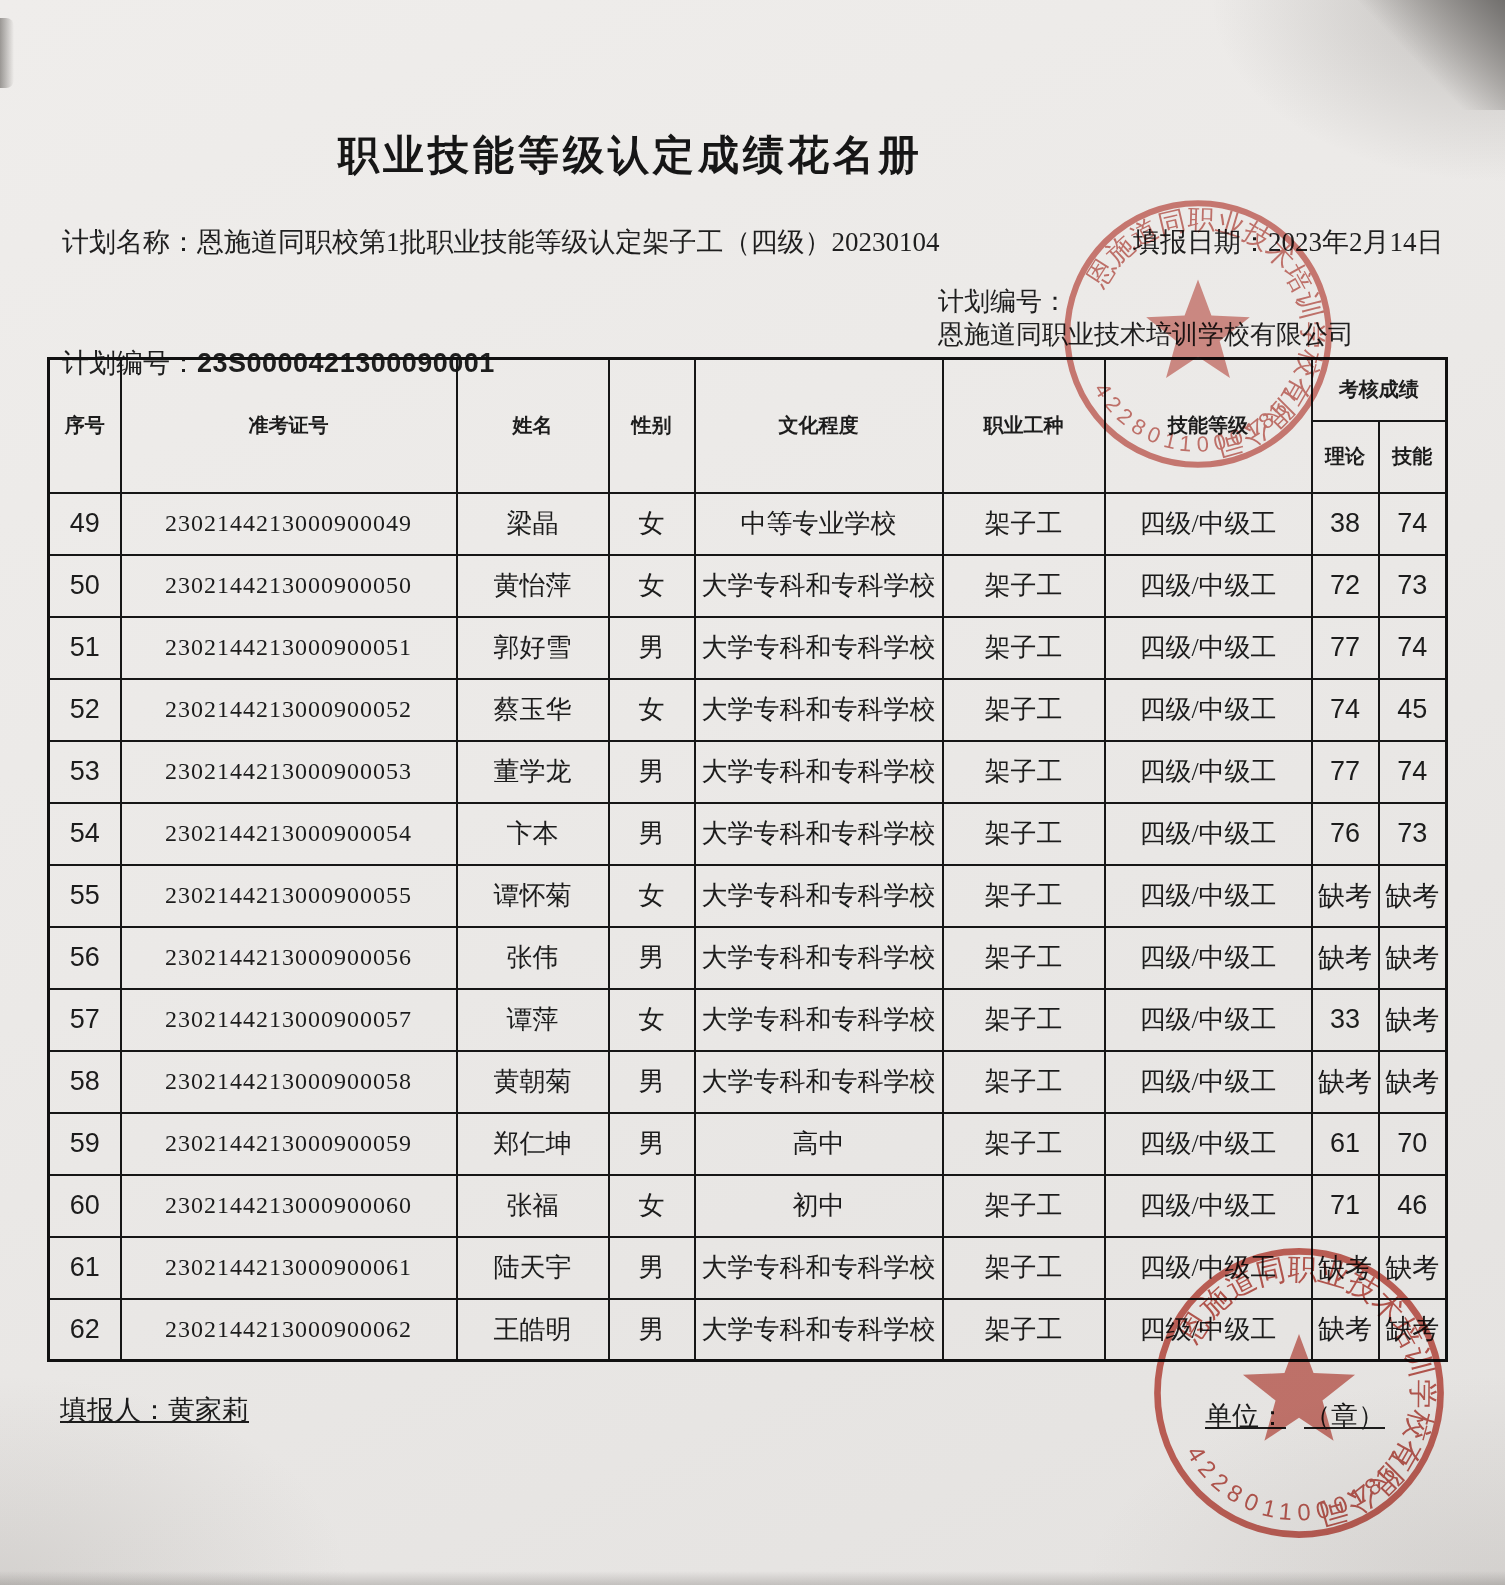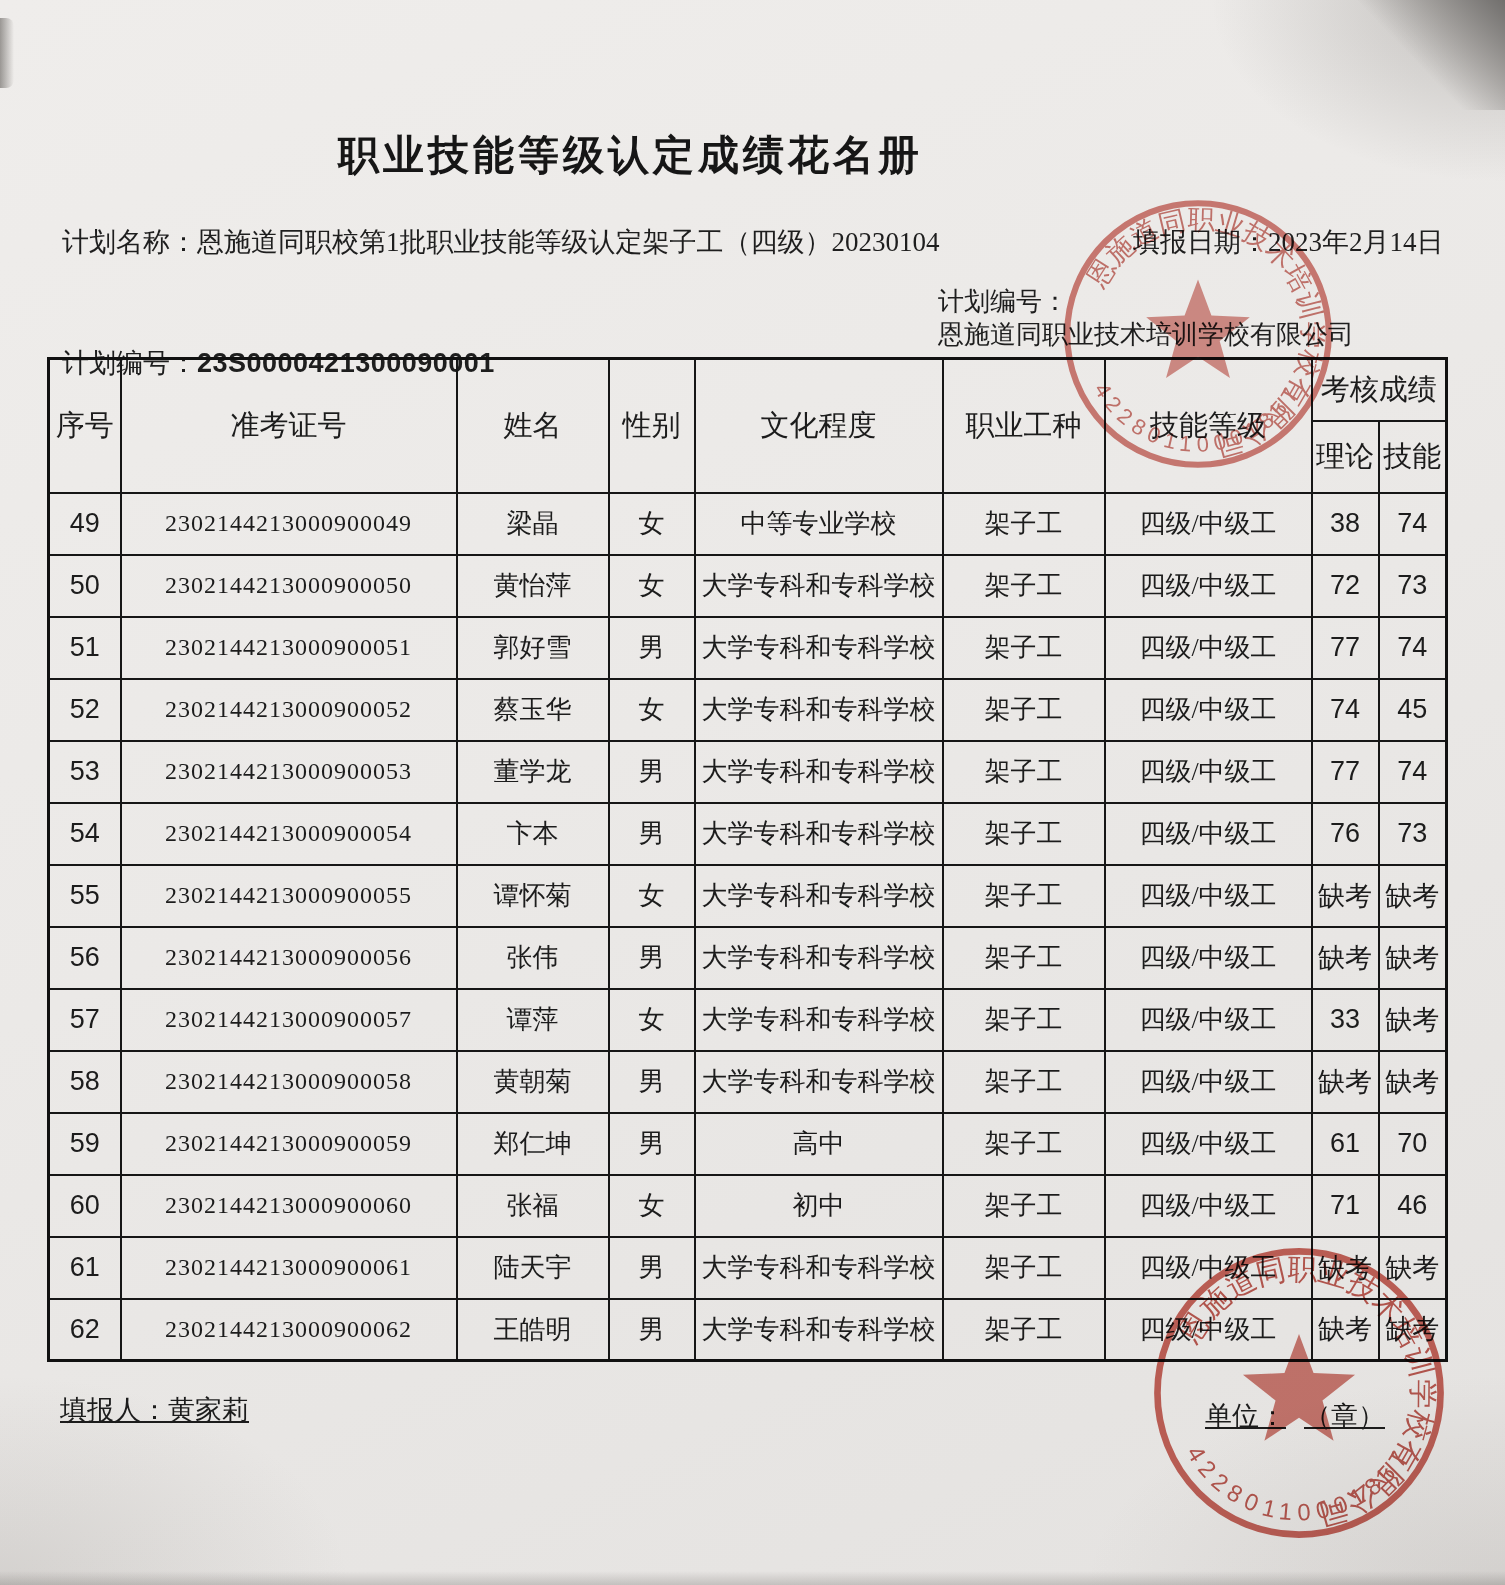--- a/index.html
+++ b/index.html
@@ -33,21 +33,21 @@
   .m-planno{left:62px;top:322px;margin-top:23px;}
   .m-planno b{font-family:"Liberation Sans","DejaVu Sans",sans-serif;font-weight:bold;letter-spacing:.5px;}
   .m-plan b{font-weight:normal;}
 
   table.roster{position:absolute;left:47px;top:357px;width:1398px;
     border-collapse:collapse;table-layout:fixed;background:transparent;}
   table.roster th,table.roster td{
     border:2px solid #161616;text-align:center;vertical-align:middle;
     padding:0;overflow:hidden;white-space:nowrap;}
   table.roster{border:3px solid #111;}
-  th{font-weight:normal;font-size:29px;}
+  th{font-weight:bold;font-size:20px;}
   td{font-size:26px;}
   tr.data-row{height:62px;}
   tr.hdr1{height:62px;} tr.hdr2{height:72px;}
   td.c-seq,td.c-theory,td.c-prac{font-family:"Liberation Sans","DejaVu Sans",sans-serif;font-size:27px;}
   td.c-ticket{font-size:24px;letter-spacing:1px;}
 
   .footer{position:absolute;font-size:27px;white-space:nowrap;text-decoration:underline;}
   .f-filler{left:60px;top:1392px;}
   .f-unit{left:1205px;top:1398px;}
   .f-unit .seal-word{margin-left:18px;}

